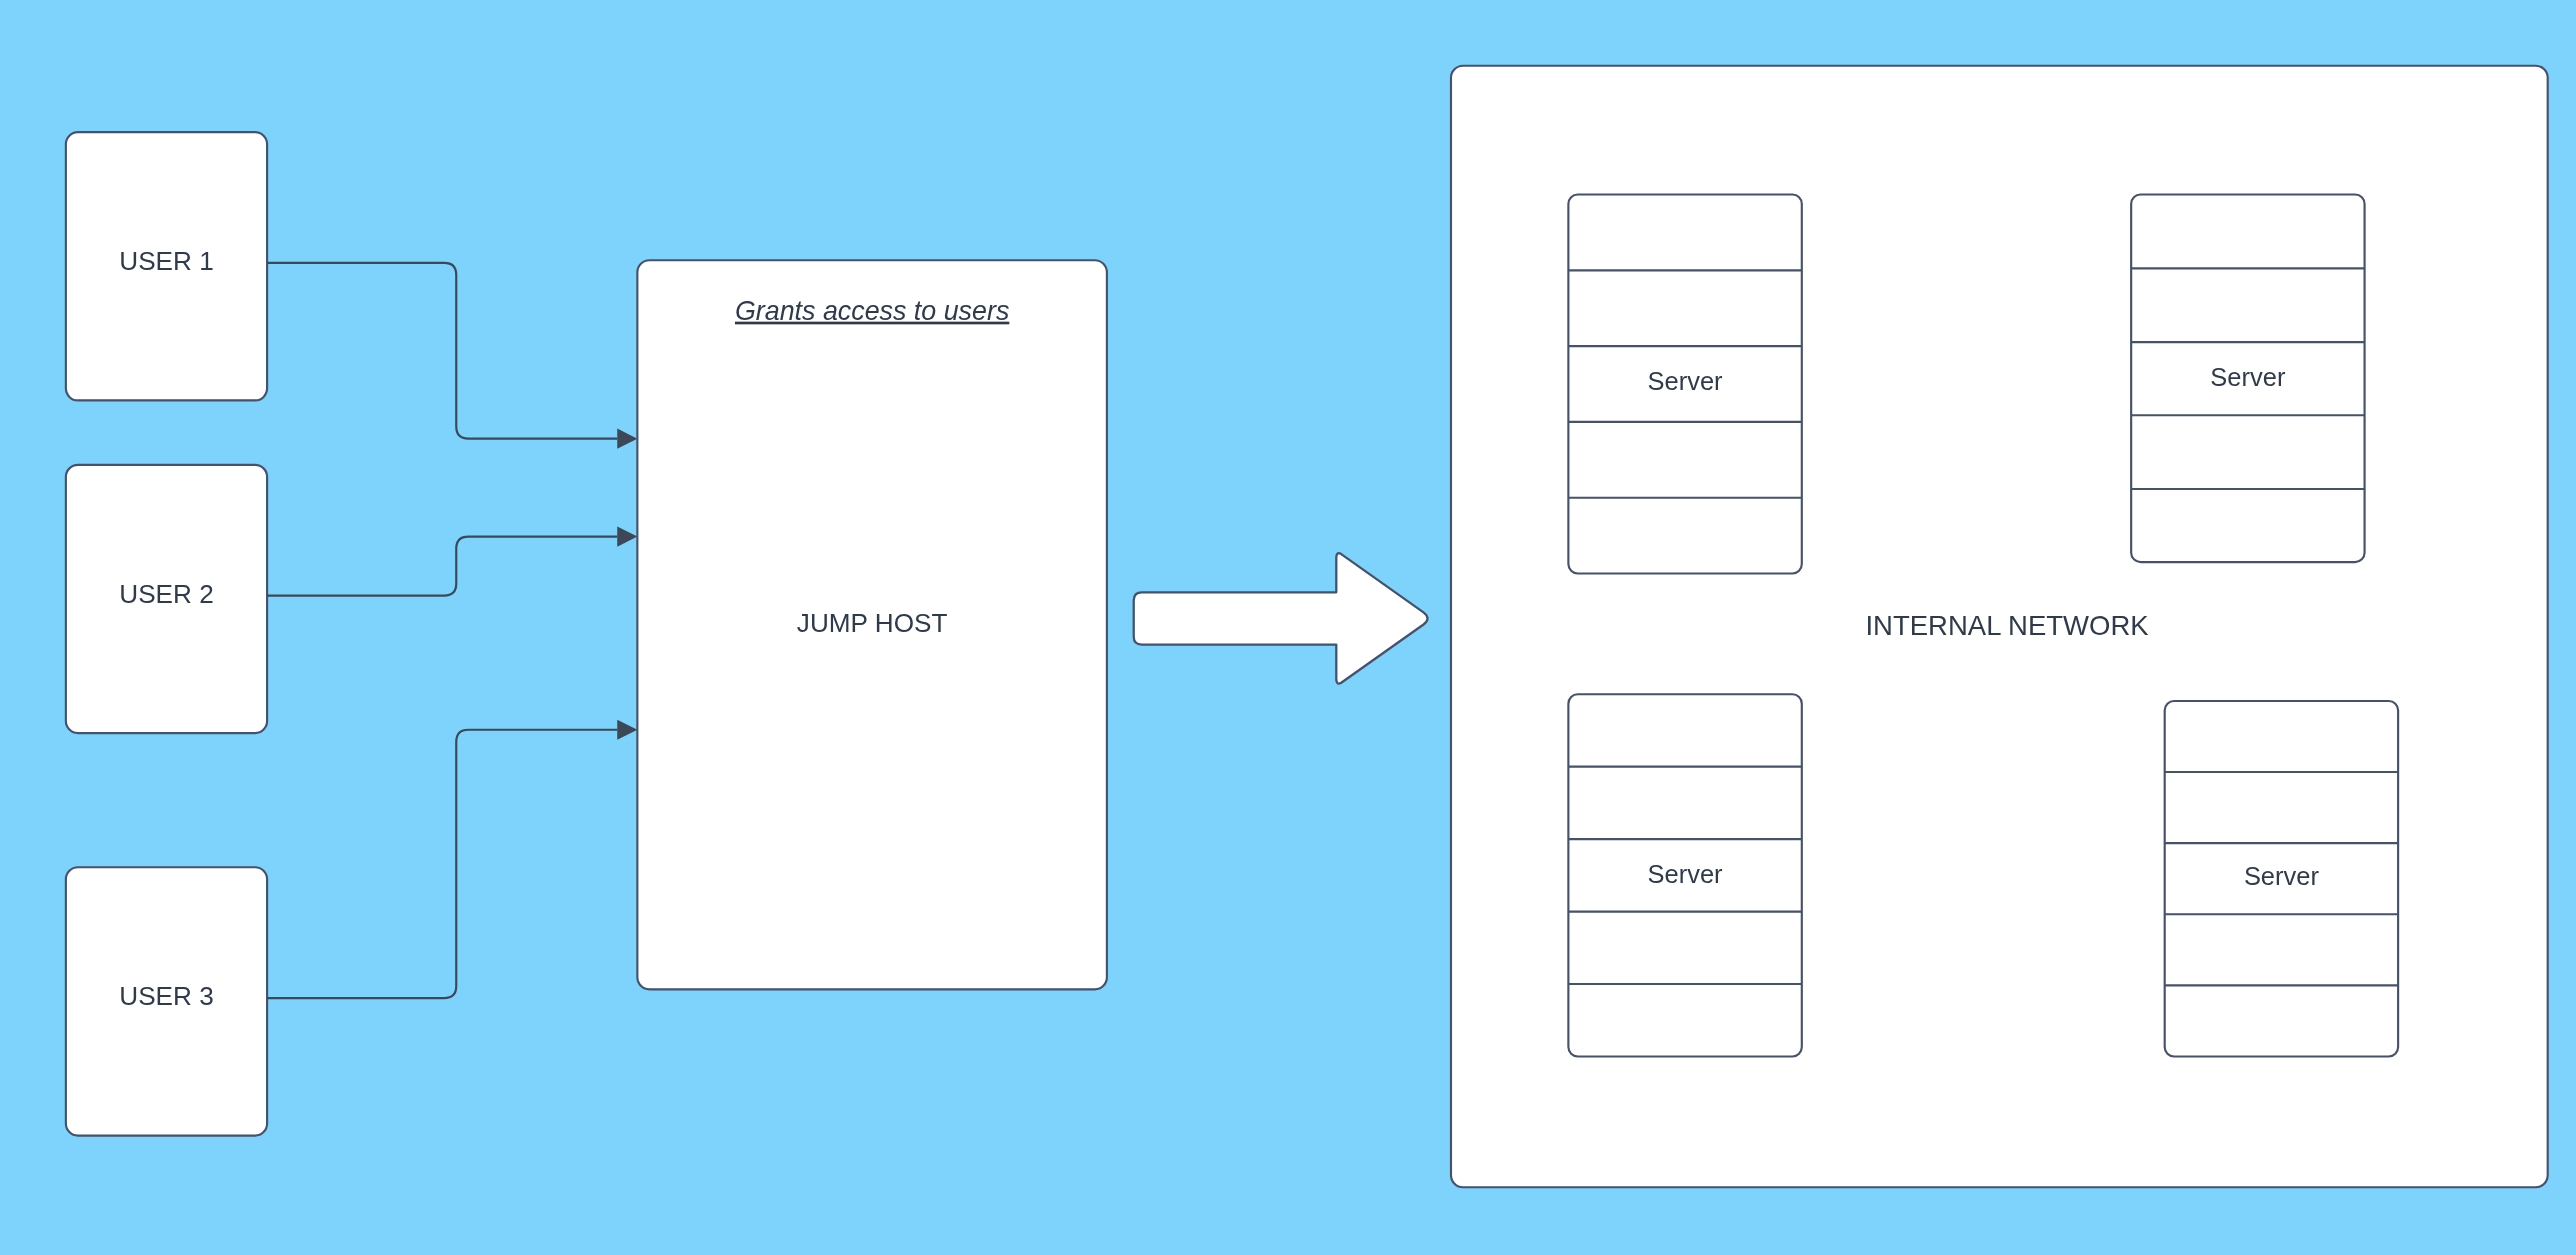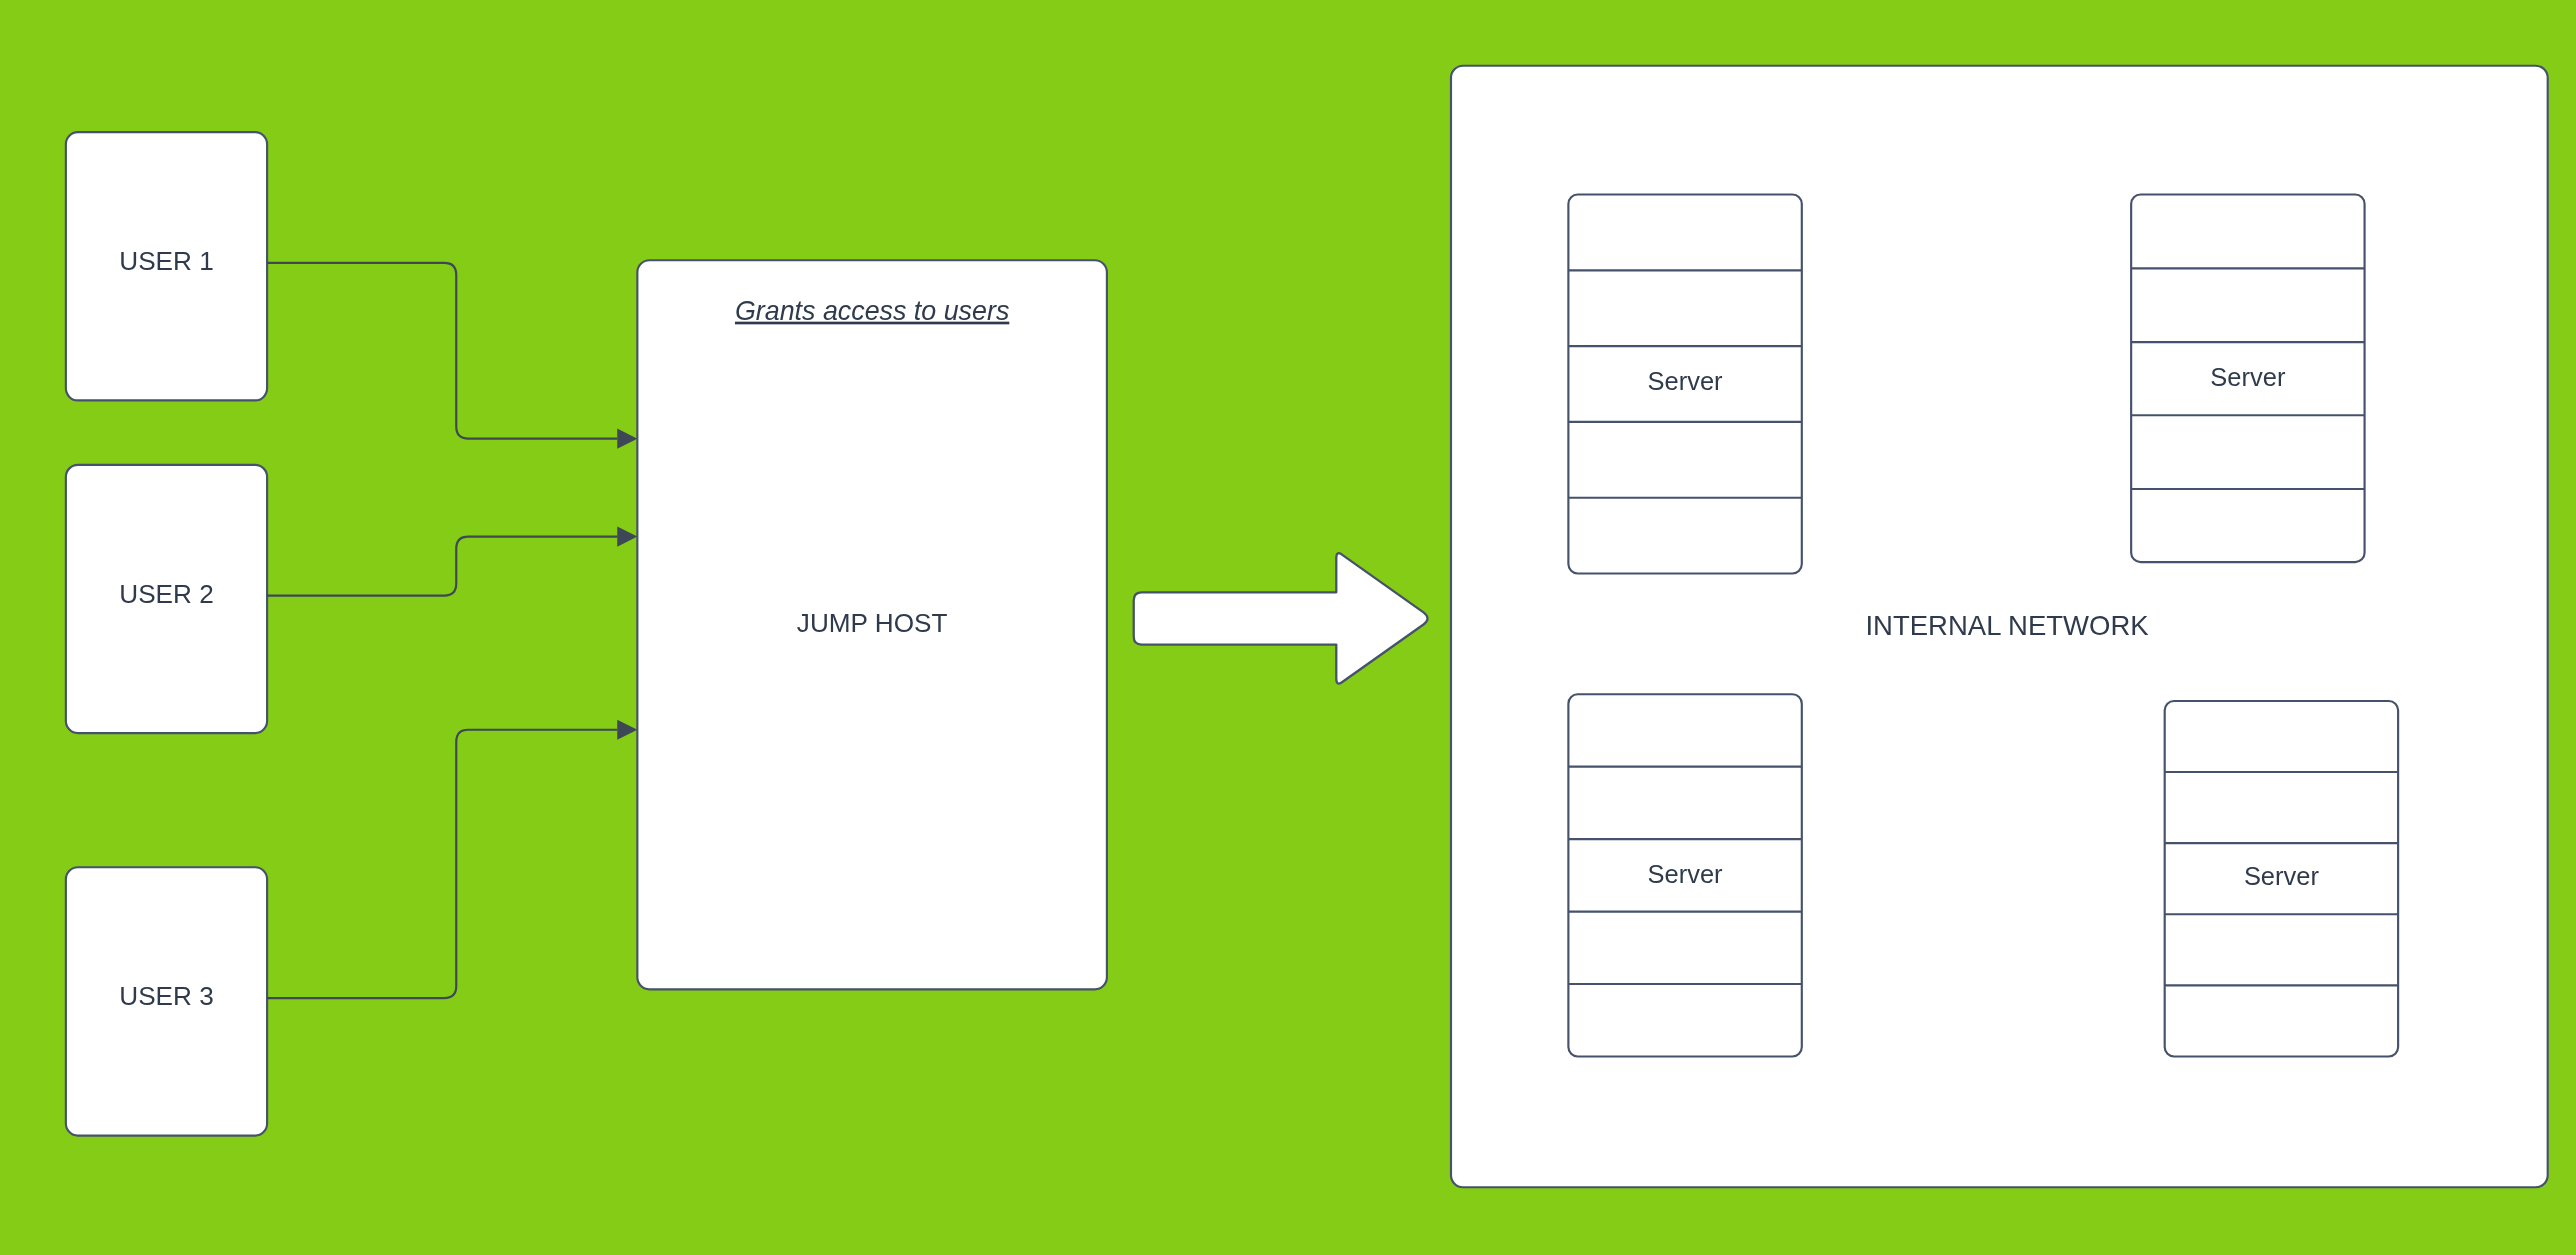--- a/index.html
+++ b/index.html
@@ -11,21 +11,21 @@
   body {
     width: 2576px;
     height: 1255px;
     font-family: "Liberation Sans", sans-serif;
     overflow: hidden;
   }
   #diagram-canvas {
     position: relative;
     width: 2576px;
     height: 1255px;
-    background: #84cc16;
+    background: #7dd3fc;
   }
   svg#diagram-svg {
     display: block;
     width: 2576px;
     height: 1255px;
   }
   .node-shape {
     fill: #ffffff;
     stroke: #46516b;
     stroke-width: 3.2;

